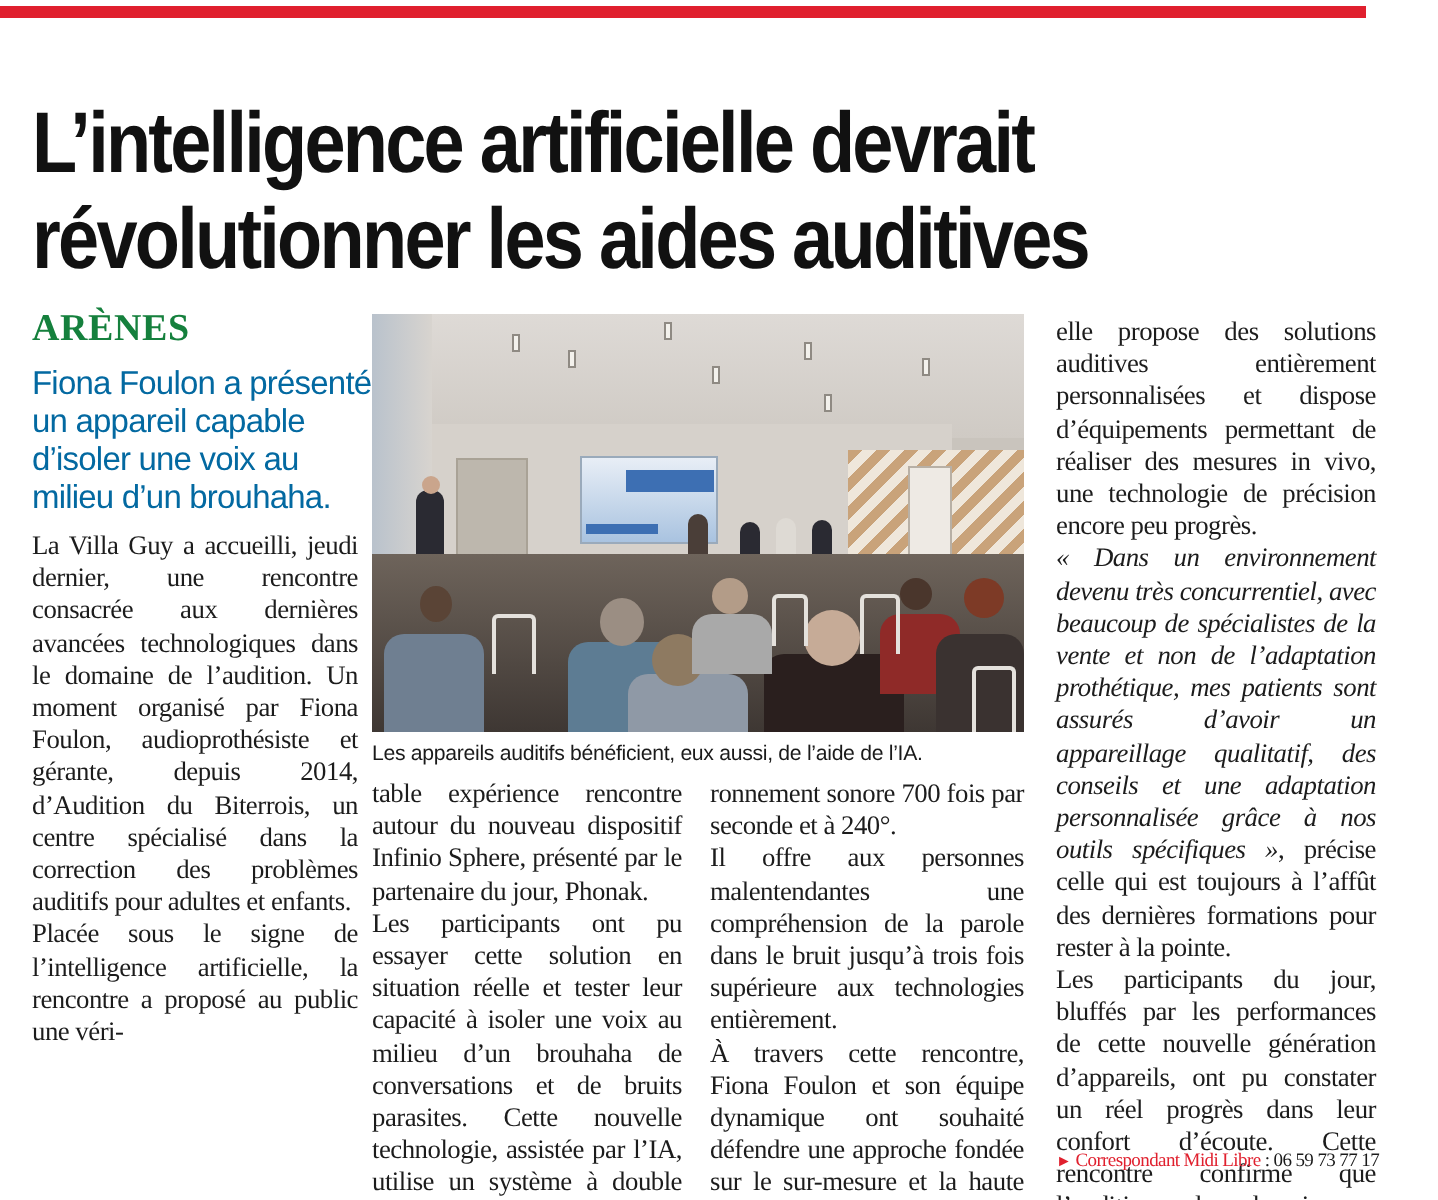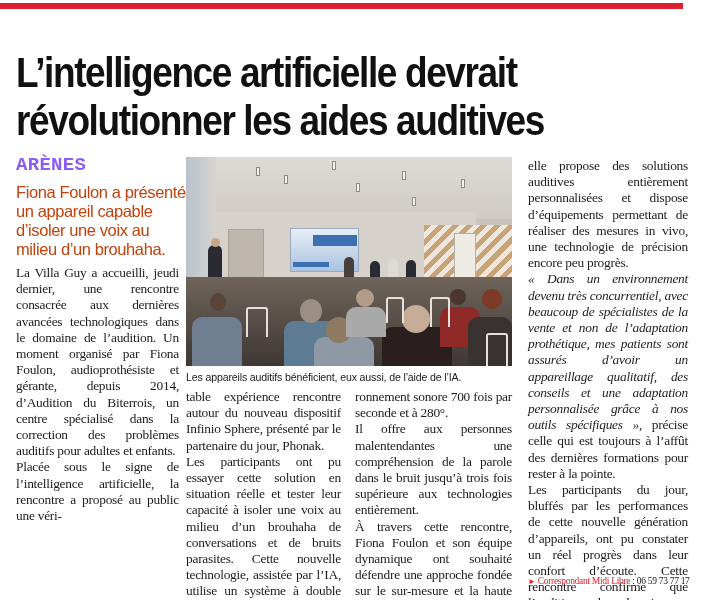--- a/index.html
+++ b/index.html
@@ -12,28 +12,28 @@
       position: absolute; left: 16px; top: 48px; width: 690px;
       font-family: "Liberation Sans", sans-serif; font-weight: bold;
       font-size: 43px; line-height: 48px; letter-spacing: -1.6px;
       color: #111111; transform: scaleX(0.86); transform-origin: left top;
       white-space: nowrap;
     }
     .headline span { display: block; }
 
     .kicker {
       position: absolute; left: 16px; top: 154px;
-      font-family: Liberation Mono, monospace; font-weight: bold;
-      font-size: 19px; color: #8b5cf6; letter-spacing: 0.3px;
+      font-family: Liberation Serif, serif; font-weight: bold;
+      font-size: 19px; color: #15803d; letter-spacing: 0.3px;
     }
 
     .chapo {
       position: absolute; left: 16px; top: 183px; width: 170px;
       font-family: "Liberation Sans", sans-serif; font-size: 16.5px; line-height: 19px;
-      color: #c2410c; letter-spacing: -0.4px;
+      color: #0369a1; letter-spacing: -0.4px;
     }
 
     .col {
       position: absolute; font-size: 11.2px; line-height: 16.2px;
       text-align: justify; color: #1c1c1c; letter-spacing: -0.25px;
       font-family: "Liberation Serif", serif; font-size: 13.4px;
     }
     .col p { text-indent: 0; }
     .col-1 { left: 16px; top: 265px; width: 163px; }
     .col-2 { left: 186px; top: 389px; width: 155px; }
@@ -141,21 +141,21 @@
 </div>
 
 <div class="caption">Les appareils auditifs bénéficient, eux aussi, de l’aide de l’IA.</div>
 
 <div class="col col-2">
   <p>table expérience rencontre autour du nouveau dispositif Infinio Sphere, présenté par le partenaire du jour, Phonak.</p>
   <p>Les participants ont pu essayer cette solution en situation réelle et tester leur capacité à isoler une voix au milieu d’un brouhaha de conversations et de bruits parasites. Cette nouvelle technologie, assistée par l’IA, utilise un système à double puce pour analyser l’envi-</p>
 </div>
 
 <div class="col col-3">
-  <p>ronnement sonore 700 fois par seconde et à 280°.</p>
+  <p>ronnement sonore 700 fois par seconde et à 240°.</p>
   <p>Il offre aux personnes malentendantes une compréhension de la parole dans le bruit jusqu’à trois fois supérieure aux technologies entièrement.</p>
   <p>À travers cette rencontre, Fiona Foulon et son équipe dynamique ont souhaité défendre une approche fondée sur le sur-mesure et la haute technicité. Professionnelle indépendante,</p>
 </div>
 
 <div class="col col-4">
   <p>elle propose des solutions auditives entièrement personnalisées et dispose d’équipements permettant de réaliser des mesures in vivo, une technologie de précision encore peu progrès.</p>
   <p><span class="quote">« Dans un environnement devenu très concurrentiel, avec beaucoup de spécialistes de la vente et non de l’adaptation prothétique, mes patients sont assurés d’avoir un appareillage qualitatif, des conseils et une adaptation personnalisée grâce à nos outils spécifiques »</span><span>, précise celle qui est toujours à l’affût des dernières formations pour rester à la pointe.</span></p>
   <p>Les participants du jour, bluffés par les performances de cette nouvelle génération d’appareils, ont pu constater un réel progrès dans leur confort d’écoute. Cette rencontre confirme que l’audition de demain se construit dès aujourd’hui, alliant innovation technologique et expertise humaine.</p>
 </div>
 

